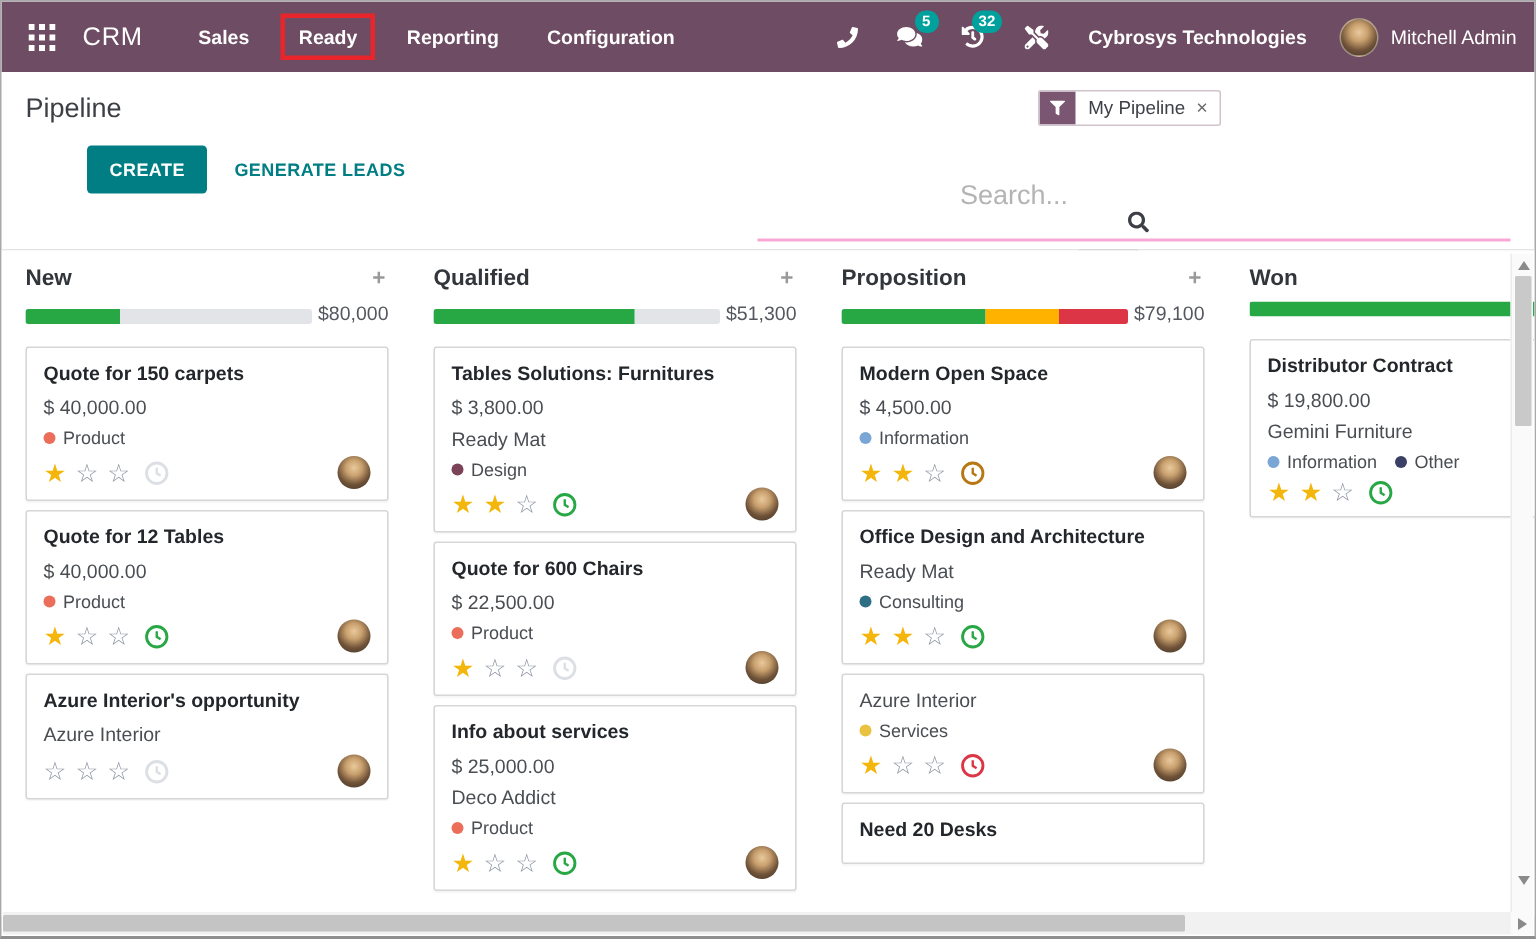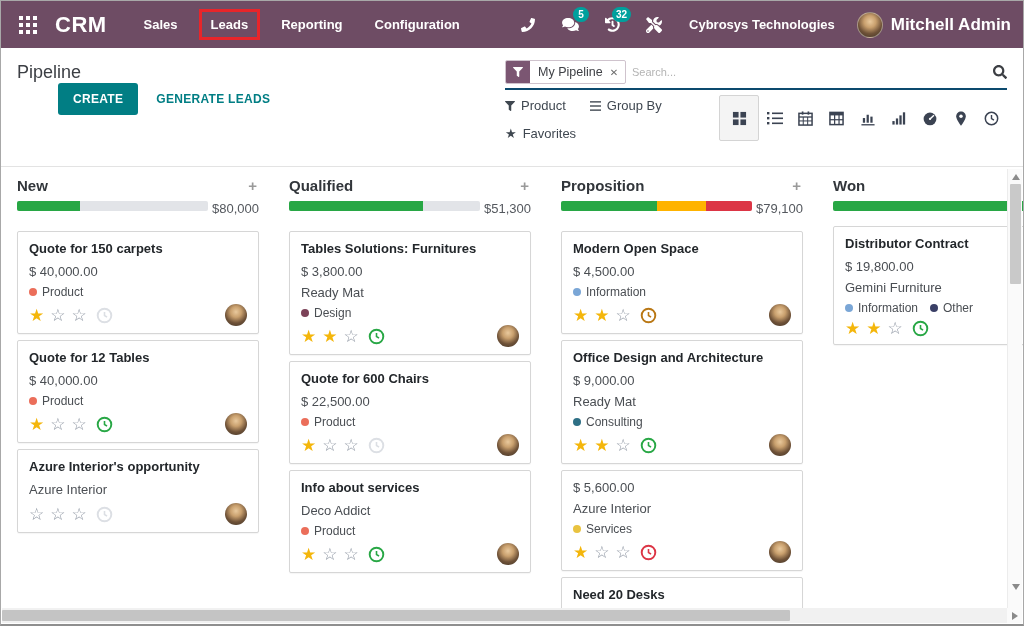--- a/index.html
+++ b/index.html
@@ -3,62 +3,62 @@
 <meta charset="utf-8">
 <style>
   * { box-sizing: border-box; margin: 0; padding: 0; }
   html,body { width:1024px; height:626px; }
   body { font-family: "Liberation Sans", sans-serif; background:#fff; }
   .screen { position:relative; width:1024px; height:626px; border:1px solid #a8a8a8; border-bottom:2px solid #8f8f8f; overflow:hidden; background:#fff; }
 
   
   .topbar { height:47px; background:#6e4c64; display:flex; align-items:center; color:#fff; padding:0 12px 0 14px; }
   .apps-btn { width:26px; height:26px; display:flex; align-items:center; justify-content:center; cursor:pointer; }
-  .brand { font-size:22px; font-weight:bold; margin:0 26px 0 14px; letter-spacing:.5px; }
+  .brand { font-size:17px; font-weight:normal; margin:0 26px 0 14px; letter-spacing:.5px; }
   .navitem { font-size:13px; font-weight:bold; padding:6px 11px; margin-right:10px; cursor:pointer; white-space:nowrap; }
   .navitem.highlight { border:3px solid #e8252a; padding:5px 9px; }
   .nav-right { margin-left:auto; display:flex; align-items:center; gap:8px; }
   .icon-btn { position:relative; width:34px; height:30px; display:flex; align-items:center; justify-content:center; cursor:pointer; }
   .badge { position:absolute; top:-3px; right:-2px; min-width:16px; height:15px; padding:0 4px; background:#00a09d; border-radius:8px; font-size:10px; font-weight:bold; display:flex; align-items:center; justify-content:center; }
   .company { font-size:13px; font-weight:bold; margin:0 14px 0 10px; }
   .user-chip { display:flex; align-items:center; gap:8px; cursor:pointer; }
   .avatar { width:26px; height:26px; border-radius:50%; background:radial-gradient(circle at 50% 36%, #e9c99d 0%, #c9a06e 30%, #6f5238 62%, #3e3226 100%); border:1px solid rgba(255,255,255,.4); }
-  .user-name { font-size:17px; font-weight:bold; }
+  .user-name { font-size:13px; font-weight:normal; }
 
   
   .control { padding:10px 16px 0 16px; height:119px; border-bottom:1px solid #e3e3e3; display:flex; }
   .cp-left { flex:1; padding-top:4px; }
-  .page-title { font-size:18px; color:#3c3f44; }
+  .page-title { font-size:18px; color:#3c3f44; margin-bottom:14px; }
   .btn-row { display:flex; align-items:center; gap:18px;padding-left:41px; }
   .btn-create { background:#017e84; color:#fff; border:none; font-size:12px; font-weight:bold; letter-spacing:.3px; padding:9px 15px; border-radius:3px; cursor:pointer; font-family:inherit; }
   .link-generate { color:#017e84; font-size:12px; font-weight:bold; letter-spacing:.3px; cursor:pointer; }
   .cp-right { width:502px; }
-  .searchbar { display:flex; align-items:center; border-bottom:2px solid #0c4a6e; padding-bottom:4px; margin-top:2px; }
+  .searchbar { display:flex; align-items:center; border-bottom:2px solid #f9a8d4; padding-bottom:4px; margin-top:2px;flex-direction:column; }
   .facet { display:flex; align-items:stretch; border:1px solid #cfc3cd; border-radius:2px; overflow:hidden; margin-right:6px; background:#fff; }
   .facet-ico { width:24px; background:#7b5672; display:flex; align-items:center; justify-content:center; }
   .facet-label { font-size:12.5px; color:#3f4146; padding:4px 7px 4px 8px; display:flex; align-items:center; }
   .facet-x { font-size:10px; color:#6b6b6b; padding:0 7px 0 0; display:flex; align-items:center; cursor:pointer; }
-  .search-input { flex:1; border:none; outline:none; font-size:11px; color:#333; font-family:inherit; }
+  .search-input { flex:1; border:none; outline:none; font-size:18px; color:#333; font-family:inherit;margin-top:36px; }
   .search-input::placeholder { color:#b4b4b4; }
   .mag { margin-left:6px; cursor:pointer; }
   .below-search { display:flex; margin-top:8px; }
   .fgf { font-size:13px; color:#3f4750; }
   .fgf .frow { display:flex; gap:24px; margin-bottom:13px; }
   .fgf-item { display:flex; align-items:center; gap:6px; cursor:pointer; white-space:nowrap; }
   .switcher { margin-left:auto; display:flex; align-items:flex-start; margin-top:-3px; }
   .vs-btn { width:31px; height:46px; display:flex; align-items:center; justify-content:center; color:#3b4352; cursor:pointer; }
   .vs-btn.active { width:40px; background:#f4f4f4; border:1px solid #d4d4d4; border-radius:2px; }
 
   
   .board { position:relative; height:444px; overflow:hidden; display:flex; gap:30px; padding:10px 0 0 16px; background:#fff; }
   .col { width:242px; flex-shrink:0; }
   .col-head { display:flex; align-items:flex-start; justify-content:space-between; margin-bottom:7px; }
   .col-name { font-size:15px; font-weight:bold; color:#32363b; }
   .col-plus { color:#9a9a9a; font-size:15px; font-weight:bold; cursor:pointer; padding:0 2px; }
-  .col-progress { display:flex; align-items:flex-start; gap:4px; margin-bottom:15px; }
+  .col-progress { display:flex; align-items:flex-end; gap:4px; margin-bottom:15px; }
   .pbar { flex:1; height:10px; background:#e2e4e8; border-radius:2px; overflow:hidden; display:flex; cursor:pointer; }
   .pseg { height:100%; }
   .col-amount { font-size:13px; color:#54585e; white-space:nowrap; }
   .card { background:#fff; border:1px solid #d6d6d6; border-radius:2px; padding:9px 11px 7px; margin-bottom:6px; box-shadow:0 1px 1px rgba(0,0,0,.04); cursor:pointer; }
   .card-title { font-size:13px; font-weight:bold; color:#23272b; margin-bottom:8px; }
   .card-line { font-size:13px; color:#4a4e53; margin-bottom:6px; }
   .tags { display:flex; gap:12px; align-items:center; margin-bottom:5px; flex-wrap:wrap; }
   .tag { display:flex; align-items:center; gap:5px; font-size:12px; color:#4a4e53; }
   .dot { width:8px; height:8px; border-radius:50%; flex-shrink:0; }
   .foot { display:flex; align-items:center; margin-top:5px; }
@@ -93,21 +93,21 @@
         <rect x="0" y="7" width="4" height="4"></rect>
           <rect x="7" y="7" width="4" height="4"></rect>
           <rect x="14" y="7" width="4" height="4"></rect>
         <rect x="0" y="14" width="4" height="4"></rect>
           <rect x="7" y="14" width="4" height="4"></rect>
           <rect x="14" y="14" width="4" height="4"></rect>
       </svg>
     </div>
     <div class="brand">CRM</div>
     <div class="navitem">Sales</div>
-    <div class="navitem highlight">Leads</div>
+    <div class="navitem highlight">Ready</div>
     <div class="navitem">Reporting</div>
     <div class="navitem">Configuration</div>
 
     <div class="nav-right">
       <div class="icon-btn">
         <svg width="14" height="14" viewBox="0 0 512 512" fill="#fff">
           <path d="M493.4 24.6l-104-24c-11.3-2.6-22.9 3.3-27.5 13.9l-48 112c-4.2 9.8-1.4 21.3 6.9 28l60.6 49.6c-36 76.7-98.9 140.5-177.2 177.2l-49.6-60.6c-6.8-8.3-18.2-11.1-28-6.9l-112 48C3.9 366.5-2 378.1.6 389.4l24 104C27.1 504.2 36.7 512 48 512c256.1 0 464-207.5 464-464 0-11.2-7.7-20.9-18.6-23.4z"></path>
         </svg>
       </div>
       <div class="icon-btn">
@@ -397,20 +397,21 @@
                 <circle cx="8" cy="8" r="6.4" fill="none" stroke="currentColor" stroke-width="1.8"></circle>
                 <path d="M8 4.6V8l2.4 1.5" fill="none" stroke="currentColor" stroke-width="1.5"></path>
               </svg>
             </span>
           <span class="avatar card-avatar"></span>
         </div>
       </div>
 
       <div class="card">
         <div class="card-title">Info about services</div>
+        <div class="card-line">$ 25,000.00</div>
         <div class="card-line">Deco Addict</div>
         <div class="tags">
             <span class="tag">
               <span class="dot" style="background-color: rgb(235, 110, 90);"></span>
               <span>Product</span>
             </span>
           </div>
         <div class="foot">
           <span class="star" style="color: rgb(244, 182, 11);">★</span>
           <span class="star" style="color: rgb(143, 151, 163);">☆</span>
@@ -458,21 +459,20 @@
                 <circle cx="8" cy="8" r="6.4" fill="none" stroke="currentColor" stroke-width="1.8"></circle>
                 <path d="M8 4.6V8l2.4 1.5" fill="none" stroke="currentColor" stroke-width="1.5"></path>
               </svg>
             </span>
           <span class="avatar card-avatar"></span>
         </div>
       </div>
 
       <div class="card">
         <div class="card-title">Office Design and Architecture</div>
-        <div class="card-line">$ 9,000.00</div>
         <div class="card-line">Ready Mat</div>
         <div class="tags">
             <span class="tag">
               <span class="dot" style="background-color: rgb(46, 111, 133);"></span>
               <span>Consulting</span>
             </span>
           </div>
         <div class="foot">
           <span class="star" style="color: rgb(244, 182, 11);">★</span>
           <span class="star" style="color: rgb(244, 182, 11);">★</span>
@@ -481,21 +481,20 @@
               <svg width="17" height="17" viewBox="0 0 16 16">
                 <circle cx="8" cy="8" r="6.4" fill="none" stroke="currentColor" stroke-width="1.8"></circle>
                 <path d="M8 4.6V8l2.4 1.5" fill="none" stroke="currentColor" stroke-width="1.5"></path>
               </svg>
             </span>
           <span class="avatar card-avatar"></span>
         </div>
       </div>
 
       <div class="card">
-        <div class="card-line">$ 5,600.00</div>
         <div class="card-line">Azure Interior</div>
         <div class="tags">
             <span class="tag">
               <span class="dot" style="background-color: rgb(233, 195, 64);"></span>
               <span>Services</span>
             </span>
           </div>
         <div class="foot">
           <span class="star" style="color: rgb(244, 182, 11);">★</span>
           <span class="star" style="color: rgb(143, 151, 163);">☆</span>

